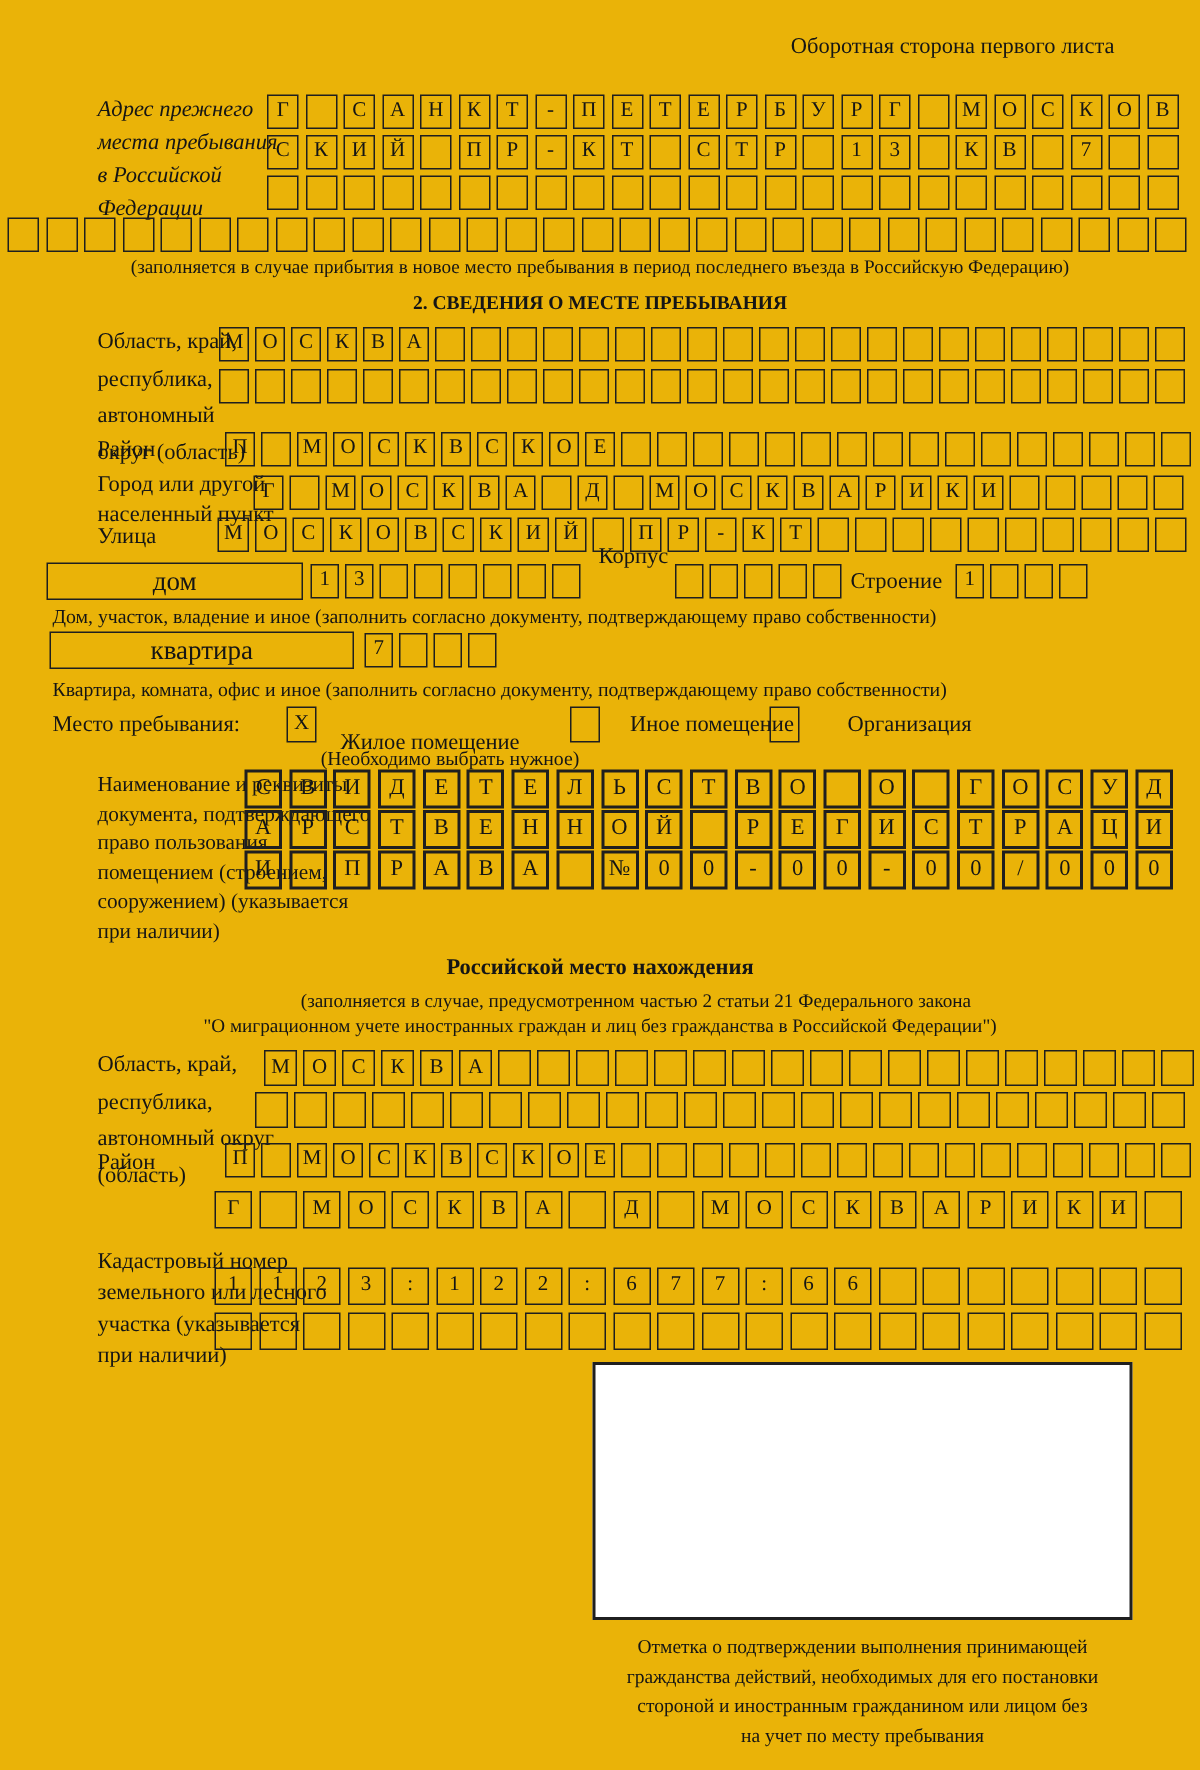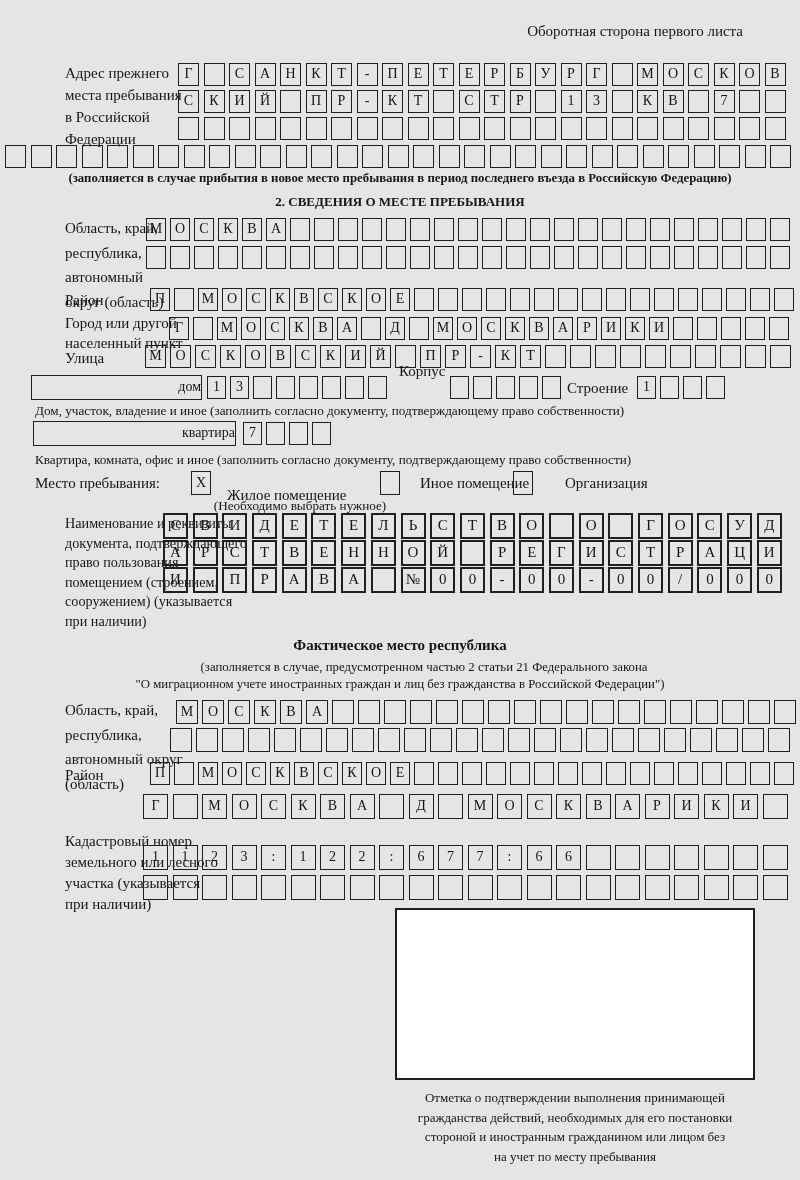--- a/index.html
+++ b/index.html
@@ -1,60 +1,60 @@
 <!DOCTYPE html>
 <html><head>
 <meta charset="utf-8">
 <style>
   html,body{margin:0;padding:0;background:#fff;}
-  .page{position:relative;width:800px;height:1180px;background:#e5e5e5;overflow:hidden;
+  .page{position:relative;width:800px;height:1180px;background:#eab308;overflow:hidden;
         font-family:"Liberation Serif","DejaVu Serif",serif;color:#151515;}
   .abs{position:absolute;}
   .lbl{font-size:15px;line-height:22px;}
   .lbl div{white-space:nowrap;}
   .center{left:0;width:800px;text-align:center;}
   .small{font-size:12.8px;}
   .bold{font-weight:bold;}
   
   .cr{position:absolute;white-space:nowrap;}
   .cr .c{display:inline-block;box-sizing:border-box;border:1.5px solid #1f1f1f;
          text-align:center;vertical-align:top;font-size:14px;line-height:20px;}
   .top .c{width:21px;height:23px;margin-right:4.5px;}
   .s2 .c{width:20px;height:23px;margin-right:4px;}
   .st25 .c{width:21px;height:23px;margin-right:4px;}
   .sm .c{width:19px;height:23px;margin-right:4px;}
   .doc .c{width:25px;height:26px;border-width:2px;margin-right:4.7px;font-size:15px;line-height:21px;}
   .reg2 .c{width:22px;height:24px;margin-right:4px;line-height:21px;}
   .wide .c{width:25px;height:25px;margin-right:4.5px;line-height:22px;}
   .wbox{position:absolute;box-sizing:border-box;border:1.5px solid #1f1f1f;height:25px;
-        text-align:right;font-size:14px;line-height:22px;}
+        text-align:center;font-size:18px;line-height:22px;}
   .cbox{position:absolute;box-sizing:border-box;border:1.5px solid #1f1f1f;width:20px;height:24px;
         text-align:center;font-size:14px;line-height:21px;}
   .stampbox{position:absolute;box-sizing:border-box;border:2px solid #1f1f1f;background:#fff;}
   .cap{font-size:13.2px;line-height:16px;white-space:nowrap;}
   .stampcap{font-size:13px;line-height:19.5px;text-align:center;}
 </style>
 </head>
 <body>
 
 <div class="page">
 
   <div class="abs" style="top:23px;right:57px;font-size:15px;">Оборотная сторона первого листа</div>
 
-  <div class="abs lbl" style="left:65px;top:62px;">
+  <div class="abs lbl" style="left:65px;top:62px;font-style:italic;">
     <div>Адрес прежнего</div>
     <div>места пребывания</div>
     <div>в Российской</div>
     <div>Федерации</div>
   </div>
   <div class="cr top" style="left:178px;top:63px;"><span class="c">Г</span><span class="c"></span><span class="c">С</span><span class="c">А</span><span class="c">Н</span><span class="c">К</span><span class="c">Т</span><span class="c">-</span><span class="c">П</span><span class="c">Е</span><span class="c">Т</span><span class="c">Е</span><span class="c">Р</span><span class="c">Б</span><span class="c">У</span><span class="c">Р</span><span class="c">Г</span><span class="c"></span><span class="c">М</span><span class="c">О</span><span class="c">С</span><span class="c">К</span><span class="c">О</span><span class="c">В</span></div>
   <div class="cr top" style="left:178px;top:90px;"><span class="c">С</span><span class="c">К</span><span class="c">И</span><span class="c">Й</span><span class="c"></span><span class="c">П</span><span class="c">Р</span><span class="c">-</span><span class="c">К</span><span class="c">Т</span><span class="c"></span><span class="c">С</span><span class="c">Т</span><span class="c">Р</span><span class="c"></span><span class="c">1</span><span class="c">3</span><span class="c"></span><span class="c">К</span><span class="c">В</span><span class="c"></span><span class="c">7</span><span class="c"></span><span class="c"></span></div>
   <div class="cr top" style="left:178px;top:117px;"><span class="c"></span><span class="c"></span><span class="c"></span><span class="c"></span><span class="c"></span><span class="c"></span><span class="c"></span><span class="c"></span><span class="c"></span><span class="c"></span><span class="c"></span><span class="c"></span><span class="c"></span><span class="c"></span><span class="c"></span><span class="c"></span><span class="c"></span><span class="c"></span><span class="c"></span><span class="c"></span><span class="c"></span><span class="c"></span><span class="c"></span><span class="c"></span></div>
   <div class="cr top" style="left:5px;top:145px;"><span class="c"></span><span class="c"></span><span class="c"></span><span class="c"></span><span class="c"></span><span class="c"></span><span class="c"></span><span class="c"></span><span class="c"></span><span class="c"></span><span class="c"></span><span class="c"></span><span class="c"></span><span class="c"></span><span class="c"></span><span class="c"></span><span class="c"></span><span class="c"></span><span class="c"></span><span class="c"></span><span class="c"></span><span class="c"></span><span class="c"></span><span class="c"></span><span class="c"></span><span class="c"></span><span class="c"></span><span class="c"></span><span class="c"></span><span class="c"></span><span class="c"></span></div>
-  <div class="abs center small" style="top:171px;font-weight:bold;">(заполняется в случае прибытия в новое место пребывания в период последнего въезда в Российскую Федерацию)</div>
+  <div class="abs center small" style="top:171px;">(заполняется в случае прибытия в новое место пребывания в период последнего въезда в Российскую Федерацию)</div>
 
   <div class="abs center bold" style="top:194px;font-size:13px;">2. СВЕДЕНИЯ О МЕСТЕ ПРЕБЫВАНИЯ</div>
 
   <div class="abs lbl" style="left:65px;top:216px;line-height:24.5px;">
     <div>Область, край,</div>
     <div>республика,</div>
     <div>автономный</div>
     <div>округ (область)</div>
   </div>
   <div class="cr s2" style="left:146px;top:218px;"><span class="c">М</span><span class="c">О</span><span class="c">С</span><span class="c">К</span><span class="c">В</span><span class="c">А</span><span class="c"></span><span class="c"></span><span class="c"></span><span class="c"></span><span class="c"></span><span class="c"></span><span class="c"></span><span class="c"></span><span class="c"></span><span class="c"></span><span class="c"></span><span class="c"></span><span class="c"></span><span class="c"></span><span class="c"></span><span class="c"></span><span class="c"></span><span class="c"></span><span class="c"></span><span class="c"></span><span class="c"></span></div>
@@ -98,21 +98,21 @@
     <div>документа, подтверждающего</div>
     <div>право пользования</div>
     <div>помещением (строением,</div>
     <div>сооружением) (указывается</div>
     <div>при наличии)</div>
   </div>
   <div class="cr doc" style="left:163px;top:513px;"><span class="c">С</span><span class="c">В</span><span class="c">И</span><span class="c">Д</span><span class="c">Е</span><span class="c">Т</span><span class="c">Е</span><span class="c">Л</span><span class="c">Ь</span><span class="c">С</span><span class="c">Т</span><span class="c">В</span><span class="c">О</span><span class="c"></span><span class="c">О</span><span class="c"></span><span class="c">Г</span><span class="c">О</span><span class="c">С</span><span class="c">У</span><span class="c">Д</span></div>
   <div class="cr doc" style="left:163px;top:540px;"><span class="c">А</span><span class="c">Р</span><span class="c">С</span><span class="c">Т</span><span class="c">В</span><span class="c">Е</span><span class="c">Н</span><span class="c">Н</span><span class="c">О</span><span class="c">Й</span><span class="c"></span><span class="c">Р</span><span class="c">Е</span><span class="c">Г</span><span class="c">И</span><span class="c">С</span><span class="c">Т</span><span class="c">Р</span><span class="c">А</span><span class="c">Ц</span><span class="c">И</span></div>
   <div class="cr doc" style="left:163px;top:567px;"><span class="c">И</span><span class="c"></span><span class="c">П</span><span class="c">Р</span><span class="c">А</span><span class="c">В</span><span class="c">А</span><span class="c"></span><span class="c">№</span><span class="c">0</span><span class="c">0</span><span class="c">-</span><span class="c">0</span><span class="c">0</span><span class="c">-</span><span class="c">0</span><span class="c">0</span><span class="c">/</span><span class="c">0</span><span class="c">0</span><span class="c">0</span></div>
 
-  <div class="abs center bold" style="top:637px;font-size:15px;">Фактическое место республика</div>
+  <div class="abs center bold" style="top:637px;font-size:15px;">Российской место нахождения</div>
   <div class="abs center small" style="top:660px;padding-left:24px;">(заполняется в случае, предусмотренном частью 2 статьи 21 Федерального закона</div>
   <div class="abs center small" style="top:677px;">"О миграционном учете иностранных граждан и лиц без гражданства в Российской Федерации")</div>
 
   <div class="abs lbl" style="left:65px;top:698px;line-height:24.5px;">
     <div>Область, край,</div>
     <div>республика,</div>
     <div>автономный округ</div>
     <div>(область)</div>
   </div>
   <div class="cr reg2" style="left:176px;top:700px;"><span class="c">М</span><span class="c">О</span><span class="c">С</span><span class="c">К</span><span class="c">В</span><span class="c">А</span><span class="c"></span><span class="c"></span><span class="c"></span><span class="c"></span><span class="c"></span><span class="c"></span><span class="c"></span><span class="c"></span><span class="c"></span><span class="c"></span><span class="c"></span><span class="c"></span><span class="c"></span><span class="c"></span><span class="c"></span><span class="c"></span><span class="c"></span><span class="c"></span></div>

